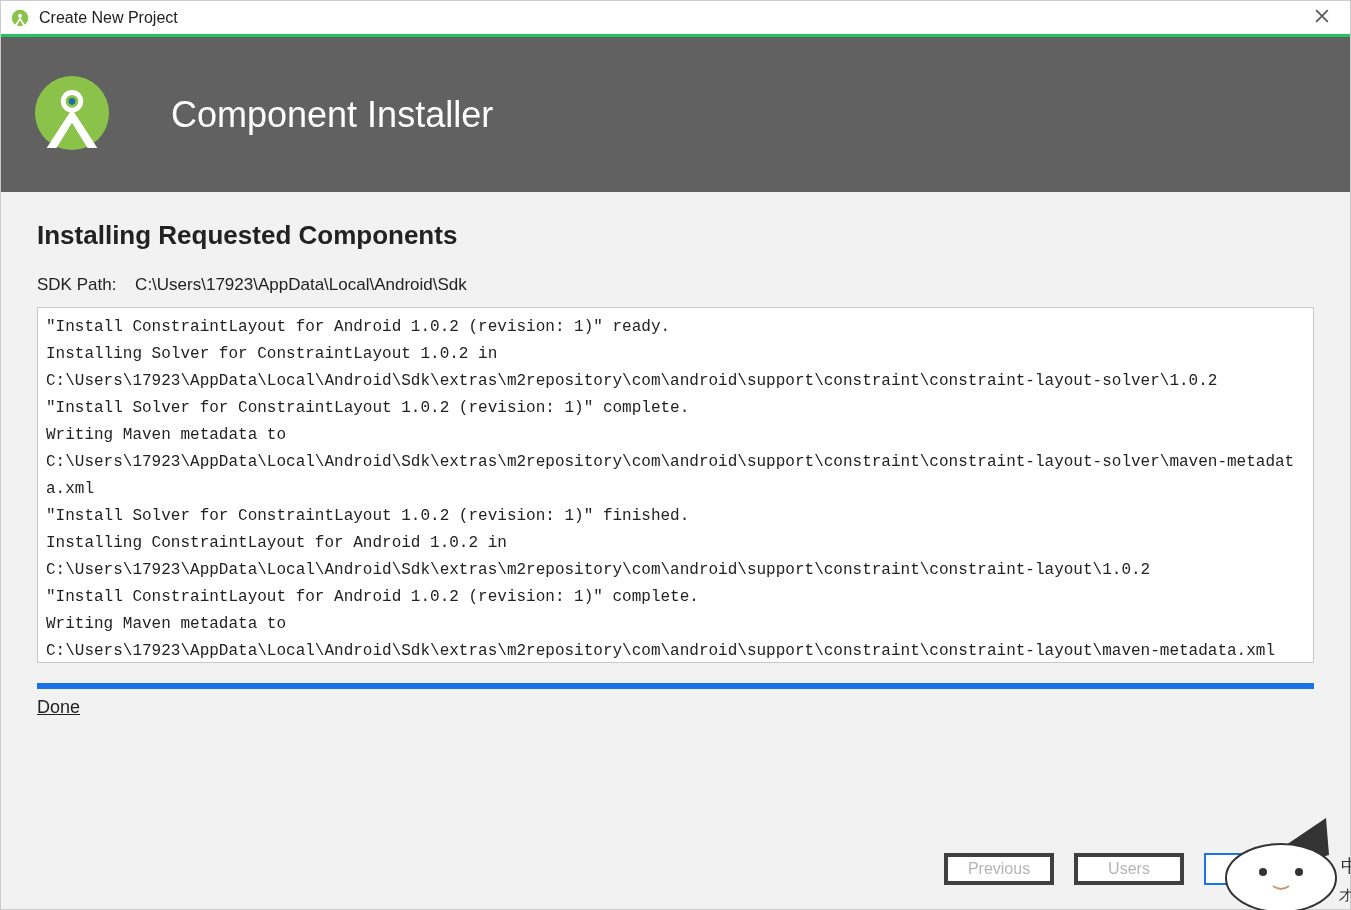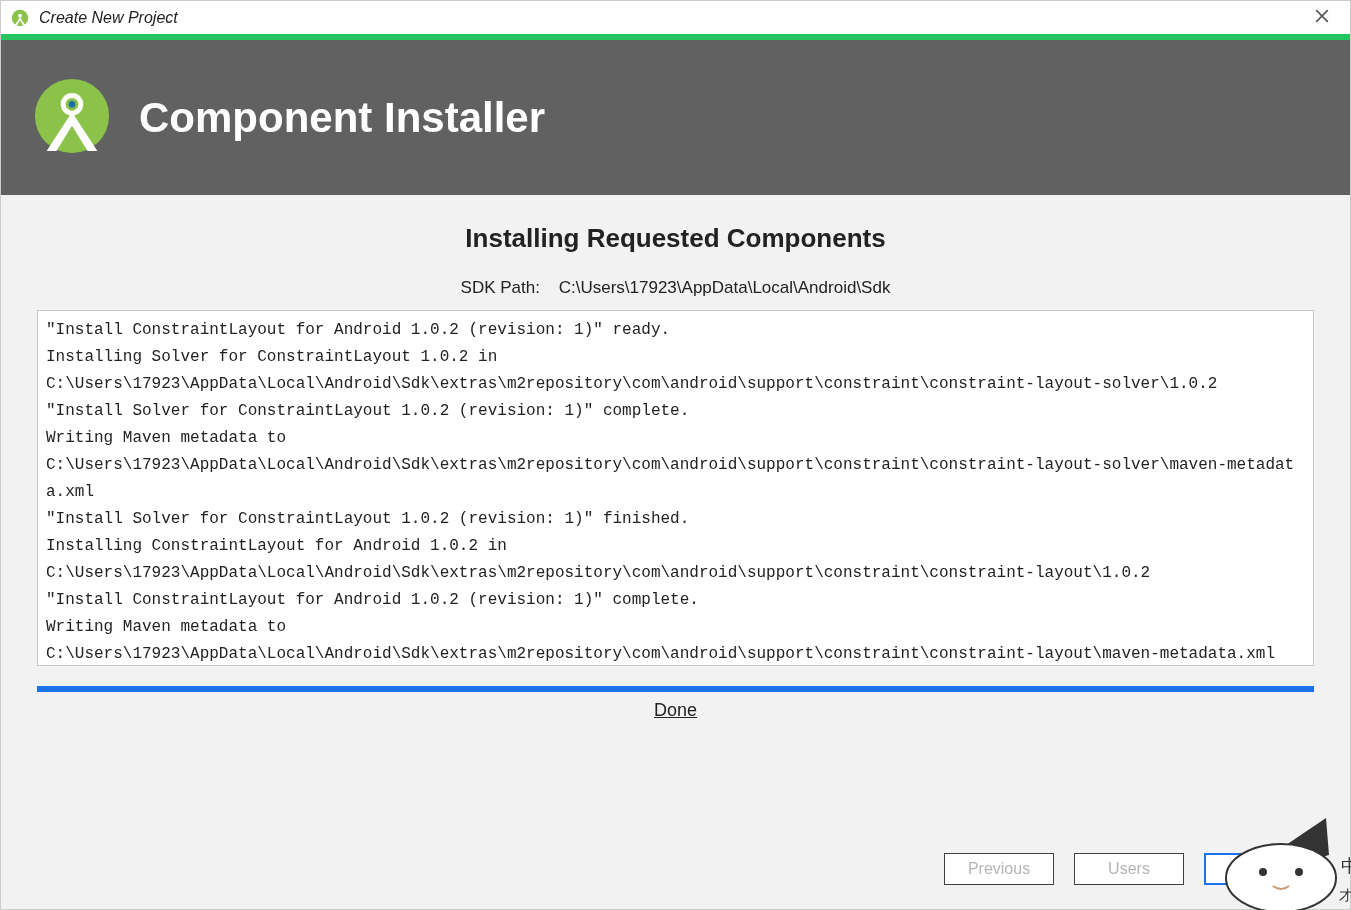--- a/index.html
+++ b/index.html
@@ -16,22 +16,21 @@
       border: 1px solid #ccc;
       display: flex;
       flex-direction: column;
       background: #fff;
     }
     .titlebar {
       display: flex;
       align-items: center;
       padding: 6px 10px;
       background: #fff;
-      border-bottom: 6px solid #22c55e;
-      font-style: italic;
+      border-bottom: 3px solid #22c55e;
     }
     .titlebar .app-icon {
       width: 18px; height: 18px; margin-right: 10px;
     }
     .titlebar .title {
       font-size: 16px;
       color: #222;
       flex: 1;
     }
     .titlebar .close-icon {
@@ -44,31 +43,31 @@
       color: #fff;
       display: flex;
       align-items: center;
       padding: 30px 32px;
       height: 155px;
     }
     .header-banner .logo {
       margin-right: 28px;
     }
     .header-banner h1 {
-      font-size: 42px;
-      font-weight: 700;
+      font-size: 36px;
+      font-weight: 400;
+      margin-left: 32px;
     }
     .content {
       flex: 1;
       background: #f2f2f2;
       padding: 28px 36px 10px 36px;
       display: flex;
       flex-direction: column;
       overflow: hidden;
-      align-items: center;
     }
     .content h2 {
       font-size: 26px;
       font-weight: 700;
       color: #222;
       margin-bottom: 24px;
     }
     .sdk-path-row {
       font-size: 17px;
       color: #222;
@@ -106,21 +105,21 @@
       justify-content: flex-end;
       gap: 20px;
       padding: 20px 36px 24px;
       background: #f2f2f2;
     }
     .btn {
       min-width: 110px;
       height: 32px;
       font-size: 16px;
       background: #fff;
-      border: 1px solid #404040;
+      border: 4px solid #404040;
       color: #222;
       cursor: pointer;
       padding: 0 14px;
     }
     .btn:disabled {
       color: #b5b5b5;
       cursor: default;
     }
     .btn.primary {
       border: 2px solid #1a73e8;

